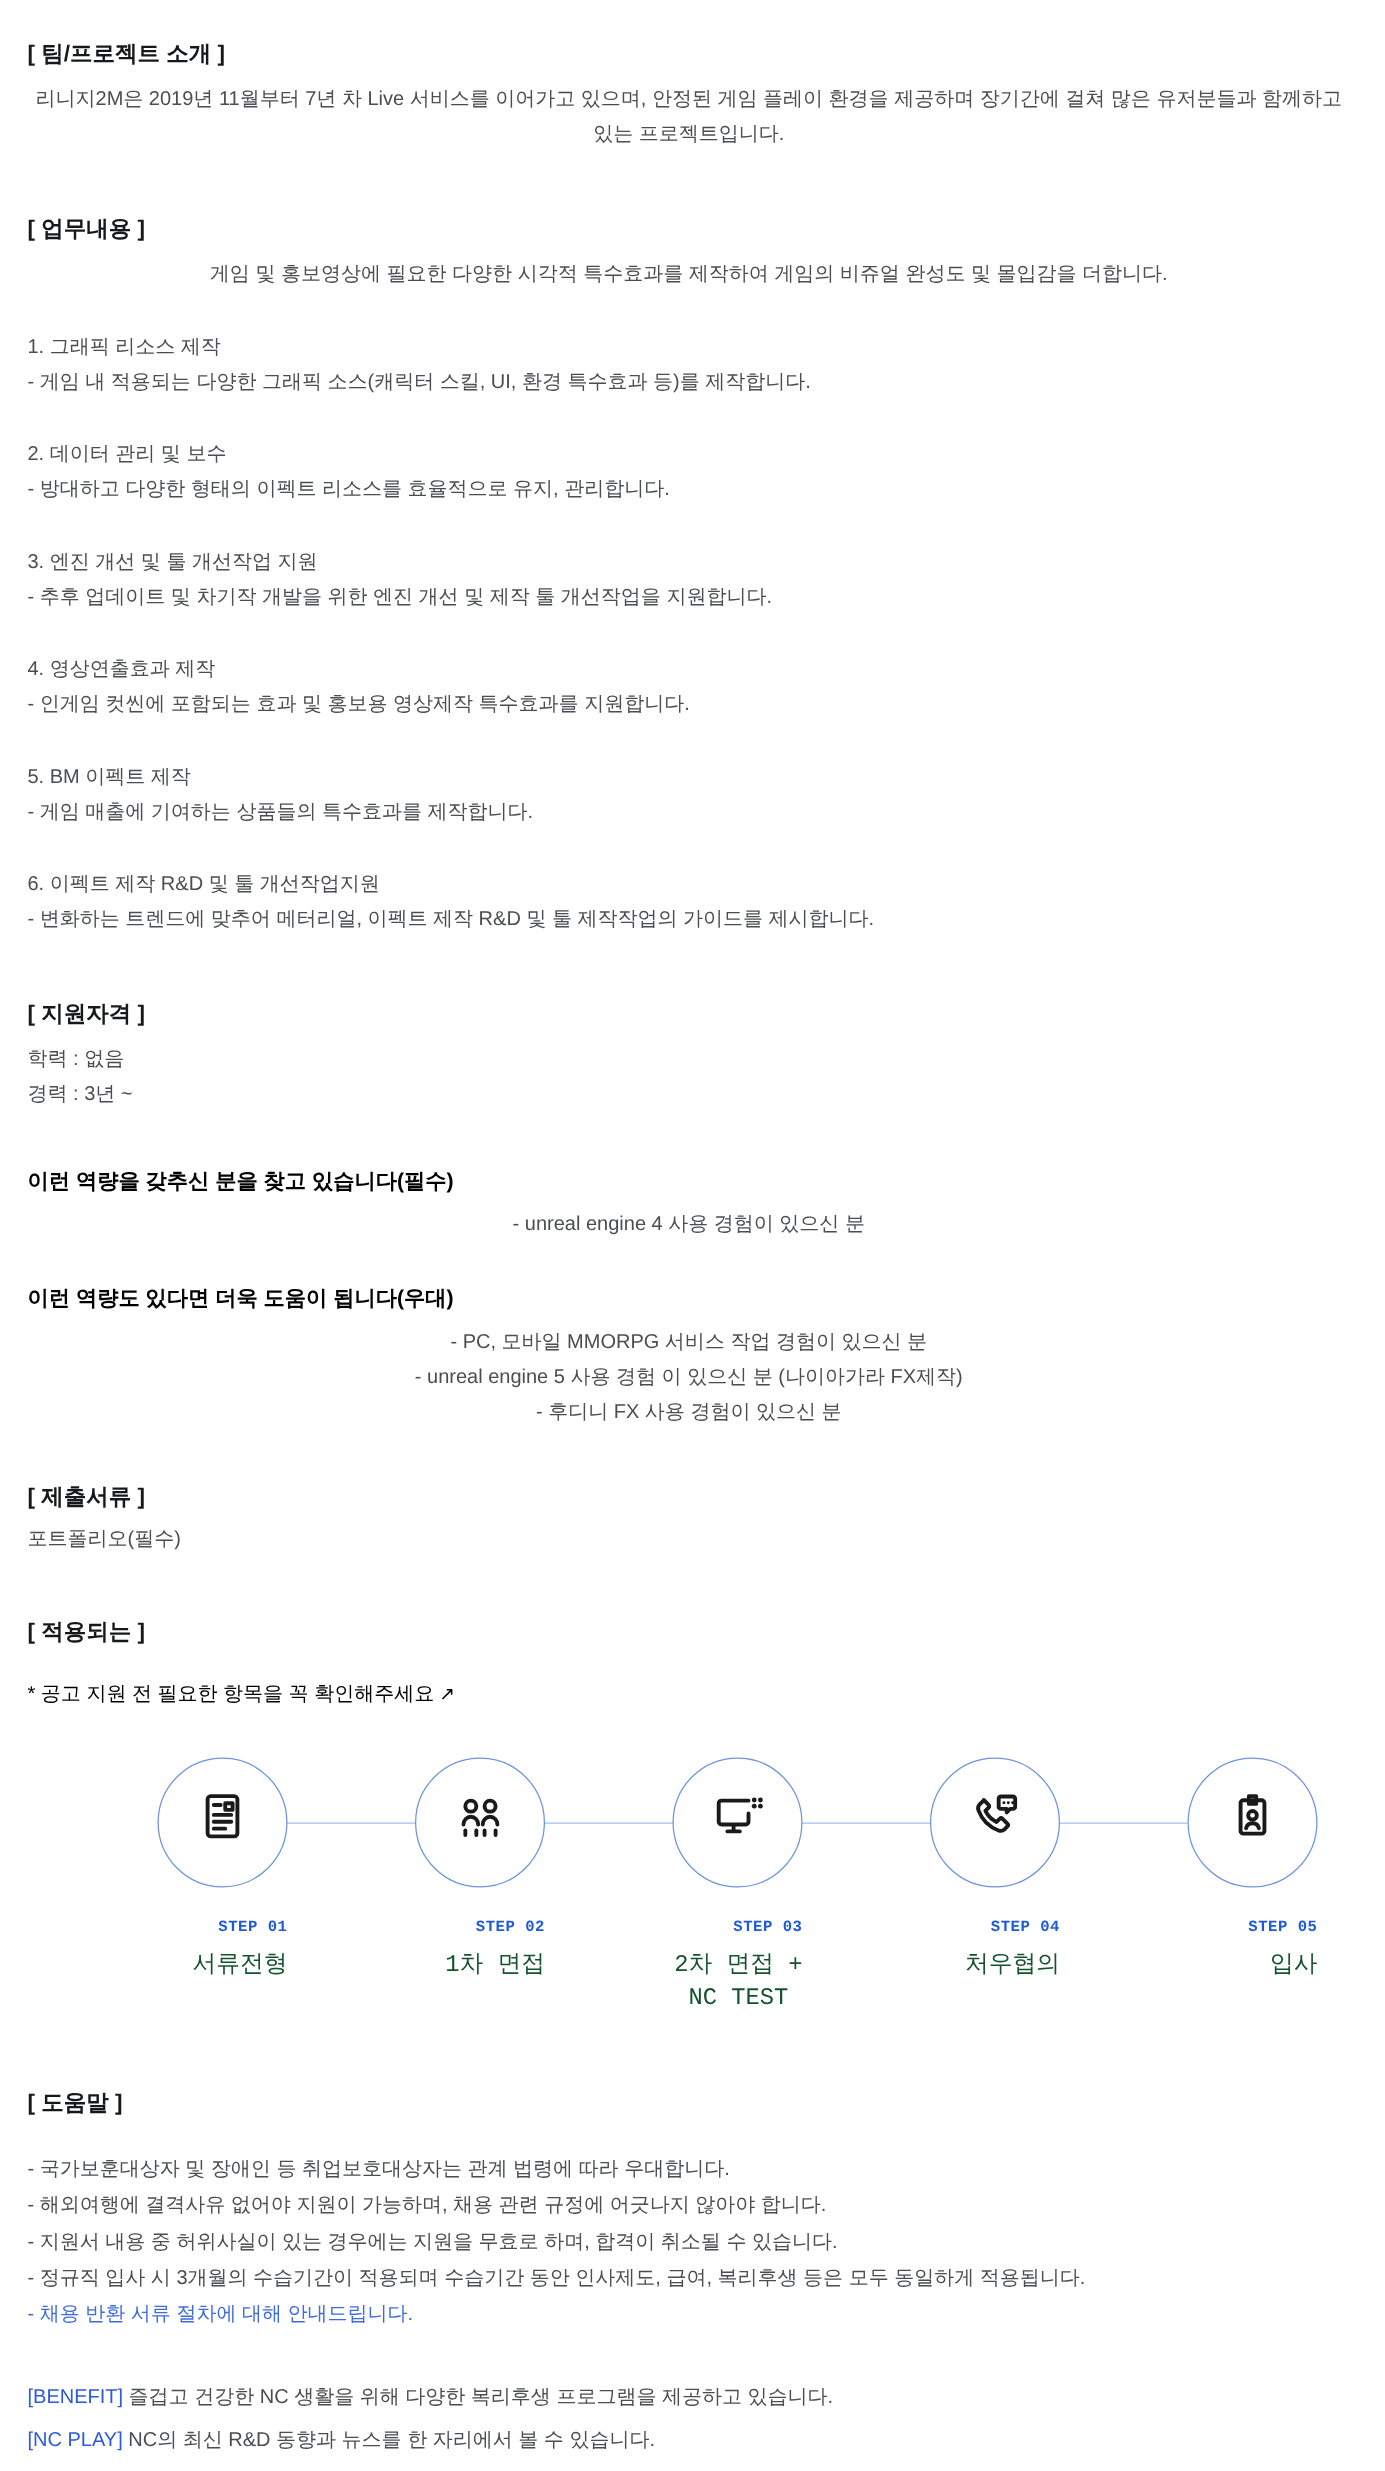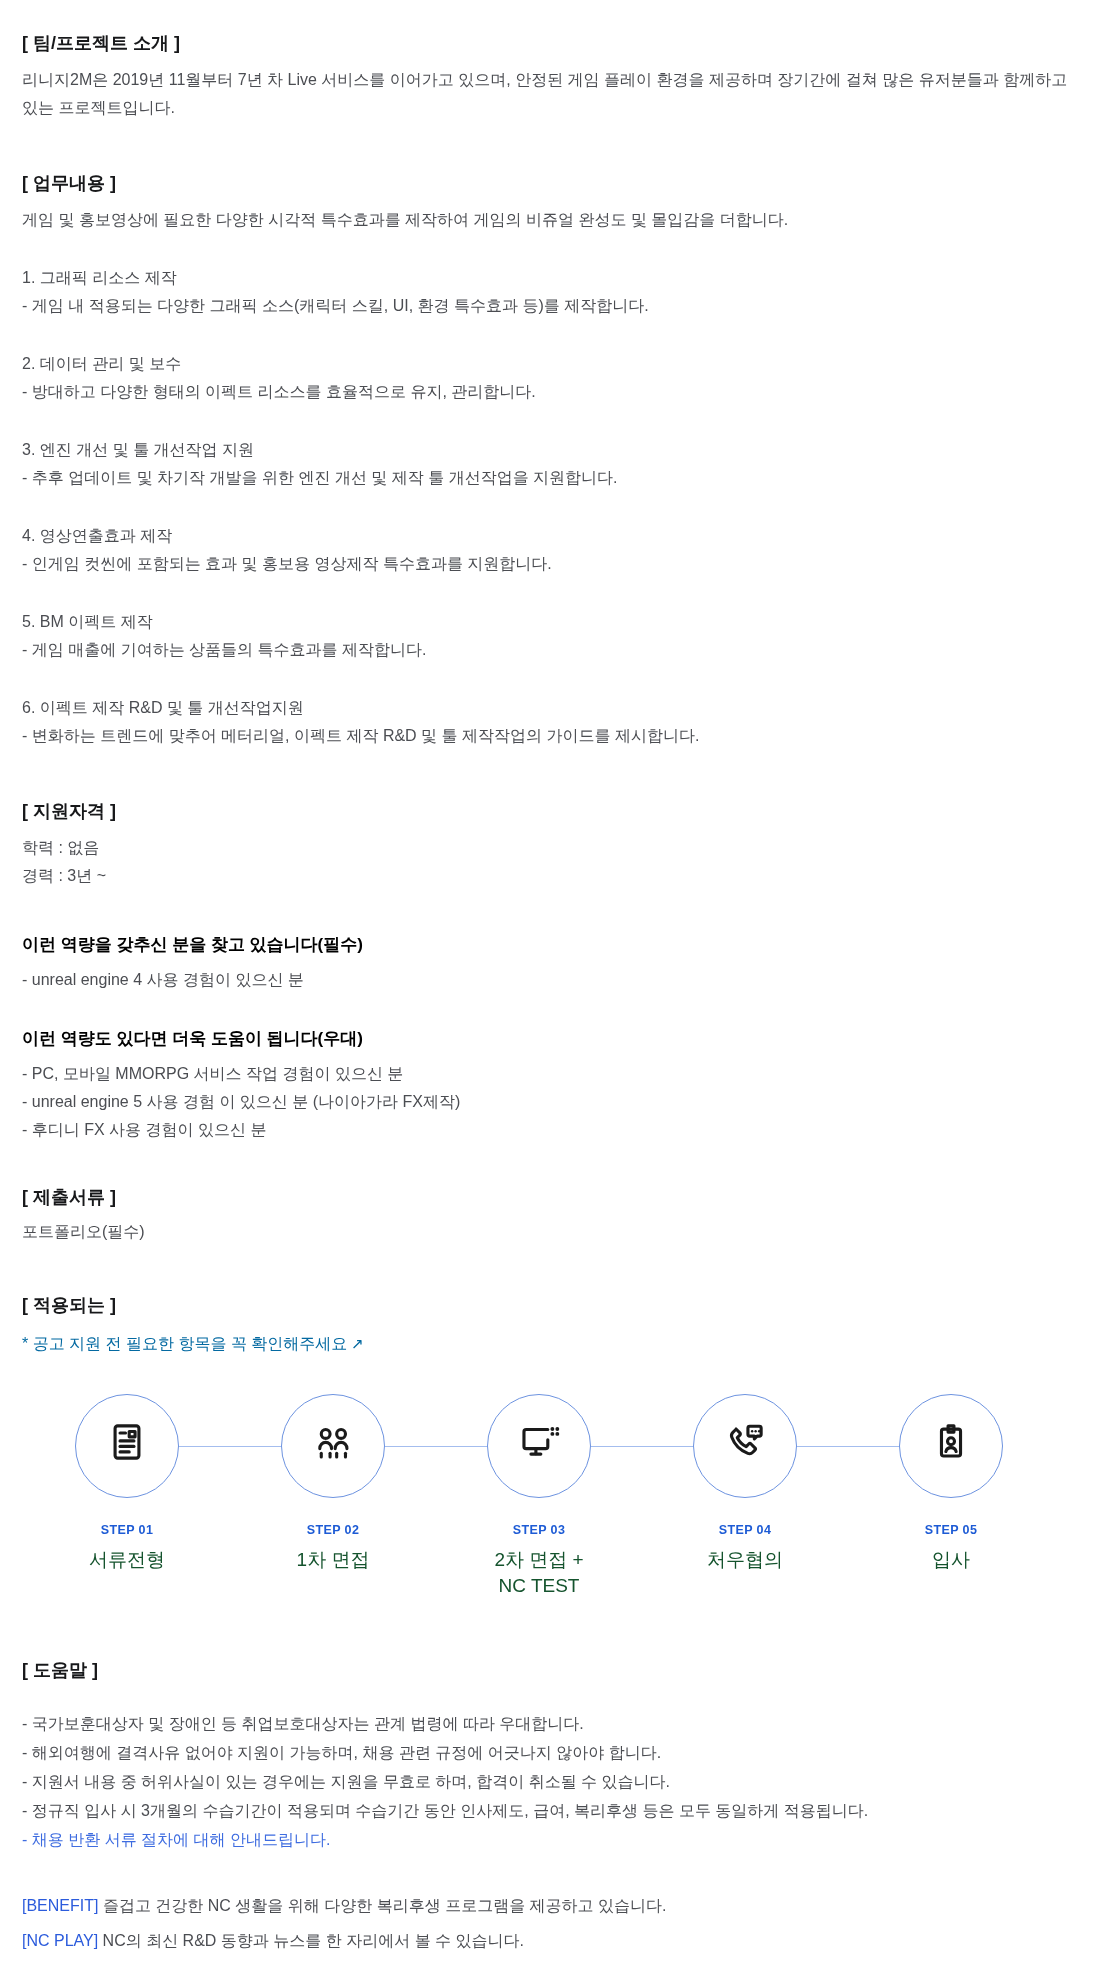--- a/index.html
+++ b/index.html
@@ -6,45 +6,46 @@
   html,body { background:#ffffff; }
   body {
     width:1108px; min-height:1977px; margin:0 auto;
     font-family:"Liberation Sans","DejaVu Sans",sans-serif;
     color:#4b4d52; font-size:16px; line-height:28px;
     padding:30px 22px 40px 22px;
   }
   .sec-heading {
     font-size:18px; font-weight:bold; color:#17181a; line-height:26px;
   }
-  .para { margin-top:10px; max-width:1058px; }
+  .para { margin-top:10px; max-width:1058px;text-align:center; }
   .gap-lg { margin-top:48px; }
   .duty-item { margin-top:30px; }
   .blue-subhead {
     margin-top:42px; font-size:17px; font-weight:bold; color:#000000; line-height:26px;
   }
   .blue-subhead + .para { margin-top:8px; }
   .line { line-height:28px; }
   .notice-link {
-    margin-top:12px; color:#0369a1; cursor:pointer; display:inline-block;
+    margin-top:24px; color:#000000; cursor:pointer; display:inline-block;
   }
   .notice-link .arrow { font-size:15px; margin-left:4px; }
 
   
   .steps-row {
     position:relative; margin-top:36px; margin-left:2px;
     width:1030px; display:flex;
   }
   .steps-connector {
     position:absolute; top:52px; left:102px; width:824px; height:0;
     border-top:1.5px solid #a4bdee;
   }
   .step-col {
-    width:206px; display:flex; flex-direction:column; align-items:center;
+    width:206px; display:flex; flex-direction:column; align-items:flex-end;
     position:relative;
+    font-family:Liberation Mono, monospace;
   }
   .step-circle {
     width:104px; height:104px; border-radius:50%;
     border:1.2px solid #6d93e0; background:#ffffff;
     display:flex; align-items:center; justify-content:center;
     position:relative; z-index:1;
   }
   .step-circle svg { width:44px; height:44px; }
   .step-label {
     margin-top:24px; font-size:12.5px; font-weight:bold; color:#1d5bd5;

